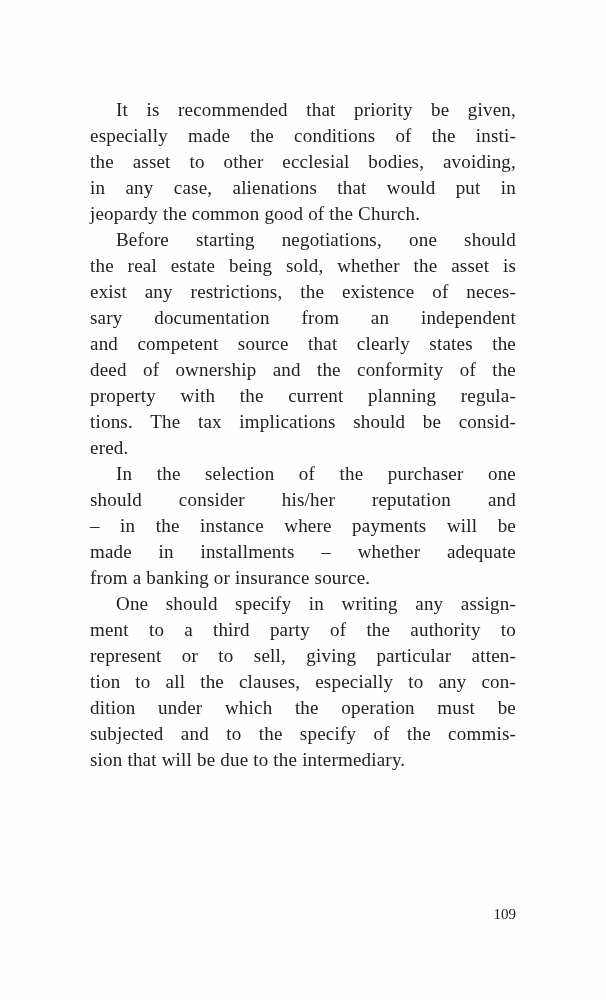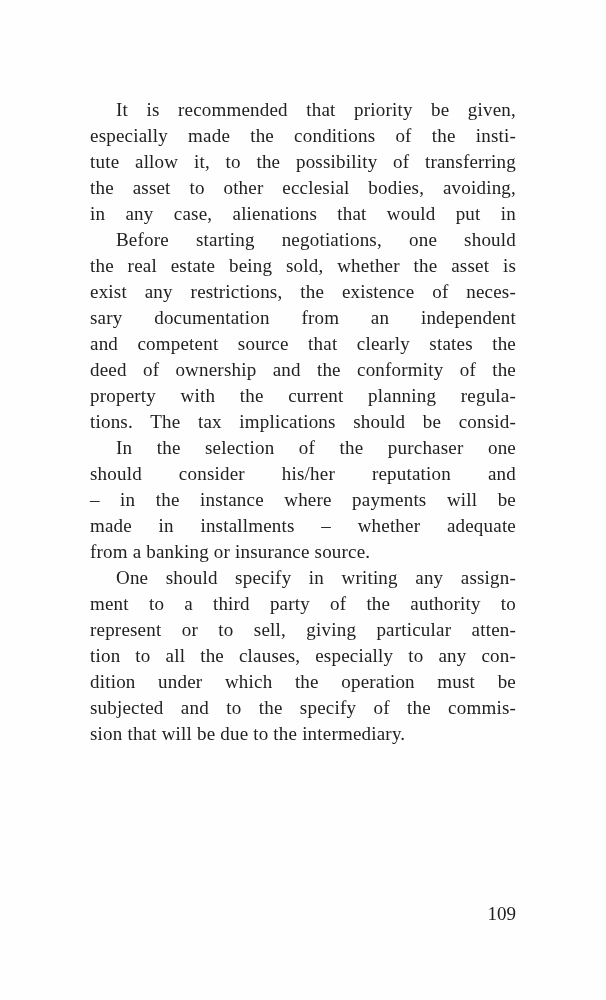--- a/index.html
+++ b/index.html
@@ -42,46 +42,47 @@
   .line.last {
     text-align-last: left;
     -moz-text-align-last: left;
   }
   .pagenum {
     position: absolute;
     left: 90px;
     top: 901px;
     width: 426px;
     text-align: right;
-    font-size: 19px;
+    font-size: 15px;
     line-height: 26px;
     color: #212121;
   }
 </style>
 </head>
 <body>
 
 <div class="page">
   <main class="textblock" id="textblock">
       <div class="paragraph">
         <div class="line first">It is recommended that priority be given,</div>
         <div class="line">especially made the conditions of the insti-</div>
-        <div class="line">tute allow it, to the possibility of transferring</div>
         <div class="line">the asset to other ecclesial bodies, avoiding,</div>
         <div class="line">in any case, alienations that would put in</div>
+        <div class="line last">jeopardy the common good of the Church.</div>
       </div>
       <div class="paragraph">
         <div class="line first">Before starting negotiations, one should</div>
         <div class="line">the real estate being sold, whether the asset is</div>
         <div class="line">exist any restrictions, the existence of neces-</div>
         <div class="line">sary documentation from an independent</div>
         <div class="line">and competent source that clearly states the</div>
         <div class="line">deed of ownership and the conformity of the</div>
         <div class="line">property with the current planning regula-</div>
         <div class="line">tions. The tax implications should be consid-</div>
+        <div class="line last">ered.</div>
       </div>
       <div class="paragraph">
         <div class="line first">In the selection of the purchaser one</div>
         <div class="line">should consider his/her reputation and</div>
         <div class="line">– in the instance where payments will be</div>
         <div class="line">made in installments – whether adequate</div>
         <div class="line last">from a banking or insurance source.</div>
       </div>
       <div class="paragraph">
         <div class="line first">One should specify in writing any assign-</div>

